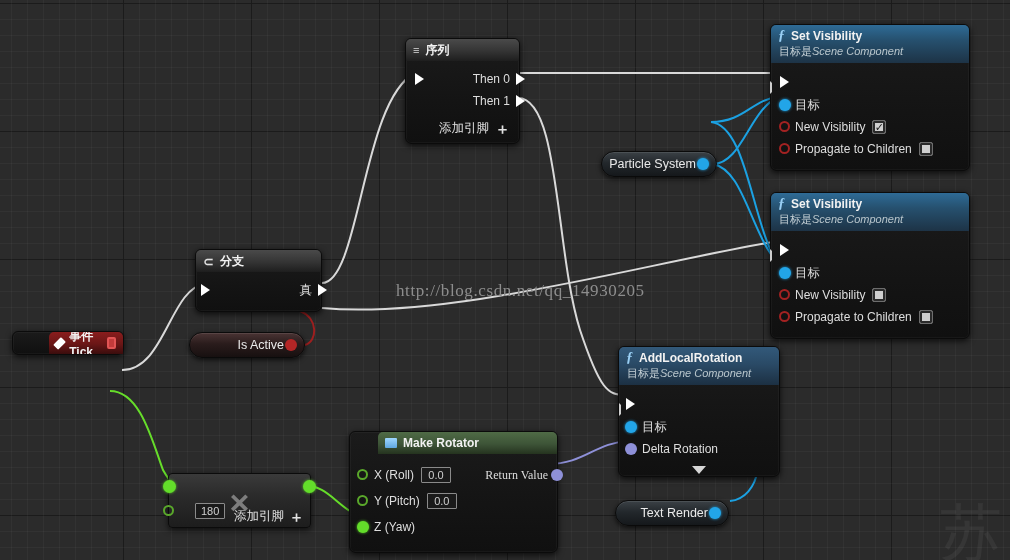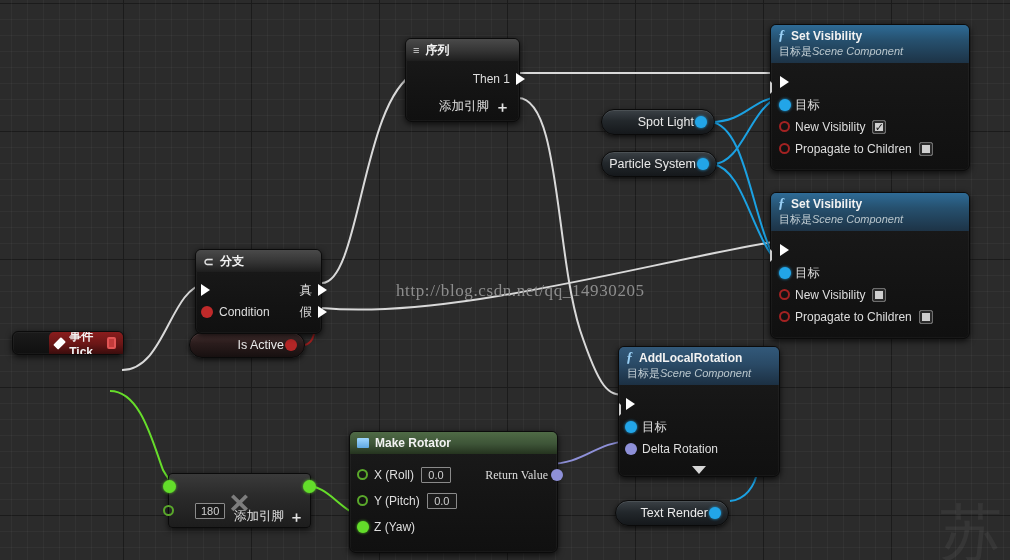--- a/index.html
+++ b/index.html
@@ -53,21 +53,21 @@
   .nhead .ttl { font-weight:bold; display:flex; align-items:center; gap:6px; }
   .nhead .sub { font-size:11px; color:#b9c6cc; font-style:italic; padding-left:1px; }
   .nhead .sub b { font-style:normal; font-weight:normal; color:#c9d4d9; }
   .nbody { padding:6px 0 9px 0; position:relative; }
 
   
   .h-grey { background:linear-gradient(180deg,#4a4a4a 0%,#343434 55%,#1e1e1e 100%); }
   .h-blue { background:linear-gradient(180deg,#2e6b96 0%,#26506e 40%,#1d3346 100%); }
   .h-blue2{ background:linear-gradient(180deg,#32597a 0%,#2a4a66 45%,#1c3043 100%); }
   .h-red  { background:linear-gradient(180deg,#8a1d1d 0%,#6a1616 55%,#3a0d0d 100%); }
-  .h-green{ background:linear-gradient(180deg,#4f6b46 0%,#3d5437 55%,#25331f 100%); }
+  .h-green{ background:linear-gradient(180deg,#4f6b46 0%,#3d5437 55%,#25331f 100%);margin-left:28px; }
 
   
   .row { display:flex; align-items:center; height:22px; position:relative; padding:0 9px; }
   .row.right { justify-content:flex-end; }
   .row .lbl { color:#dedede; font-size:12px; white-space:nowrap; }
   .row .lbl.cn { font-size:12.5px;text-align:right; }
 
   
   .pin { position:absolute; width:12px; height:12px; }
   .pin.l { left:-6px; }
@@ -211,52 +211,48 @@
         <span>分支</span>
       </span>
     </div>
     <div class="nbody" style="padding:7px 0 10px 0;">
       <div class="row" style="justify-content:space-between;">
         <span class="pin l exec" style="top:5px;left:5px;"></span>
         <span></span>
         <span class="lbl cn">真</span>
         <span class="pin r exec" style="top:5px;"></span>
       </div>
-      <div class="row" style="justify-content:space-between;">
-        <span class="pin l dot" style="top:5px;left:5px;width:12px;height:12px;background:#c02a2a;border-radius:50%;"></span>
-        <span class="lbl" style="margin-left:14px;">Condition</span>
-        <span class="lbl cn">假</span>
-        <span class="pin r exec" style="top:5px;"></span>
-      </div>
     </div>
   </div>
 
   <div class="node" style="left:405px; top:38px; width:115px;">
     <div class="nhead h-grey">
       <span class="ttl">
         <span style="display:inline-block;color:#dcdcdc;font-size:11px;line-height:1;">≡︎</span>
         <span>序列</span>
       </span>
     </div>
     <div class="nbody" style="padding:7px 0 6px 0;">
+      <div class="row" style="justify-content:space-between;">
+        <span class="pin l exec" style="top:5px;left:9px;"></span>
+        <span></span>
+        <span class="lbl">Then 0</span>
+        <span class="pin r exec" style="top:5px;"></span>
+      </div>
       <div class="row right">
         <span class="lbl">Then 1</span>
         <span class="pin r exec" style="top:5px;"></span>
       </div>
       <div class="addpin" style="margin-top:6px;">
         <span>添加引脚</span>
         <span class="plus">＋</span>
       </div>
     </div>
   </div>
 
-  <div class="pill" style="left:601px; top:109px; width:114px;">
-    <span>Spot Light</span>
-    <span class="ppin dot cyan" style="width:12px;height:12px;"></span>
-  </div>
 
   <div class="pill" style="left:601px; top:151px; width:116px;">
     <span>Particle System</span>
     <span class="ppin dot cyan" style="width:12px;height:12px;"></span>
   </div>
 
   <div class="node" style="left:770px; top:24px; width:200px;">
     <div class="nhead h-blue tall">
       <div class="ttl">
         <span class="fsym">ƒ</span>

